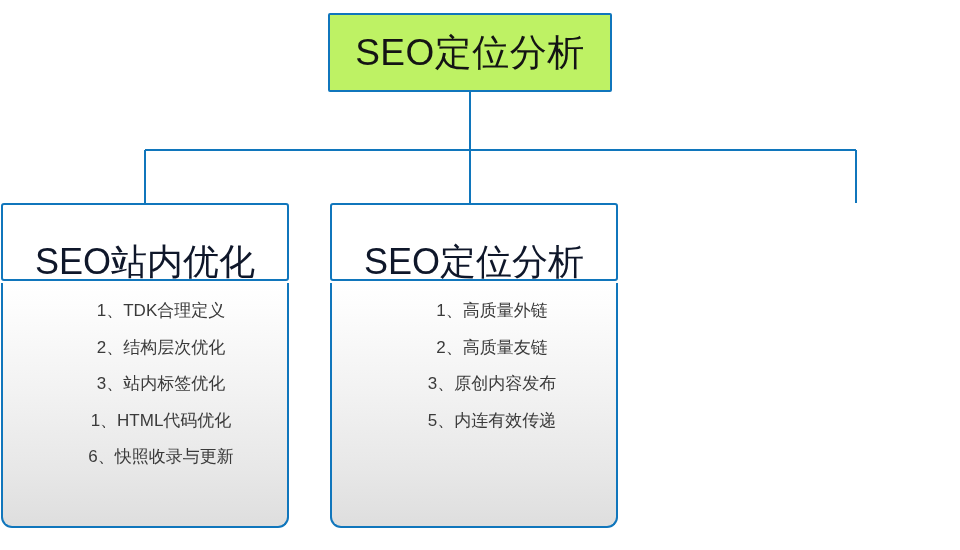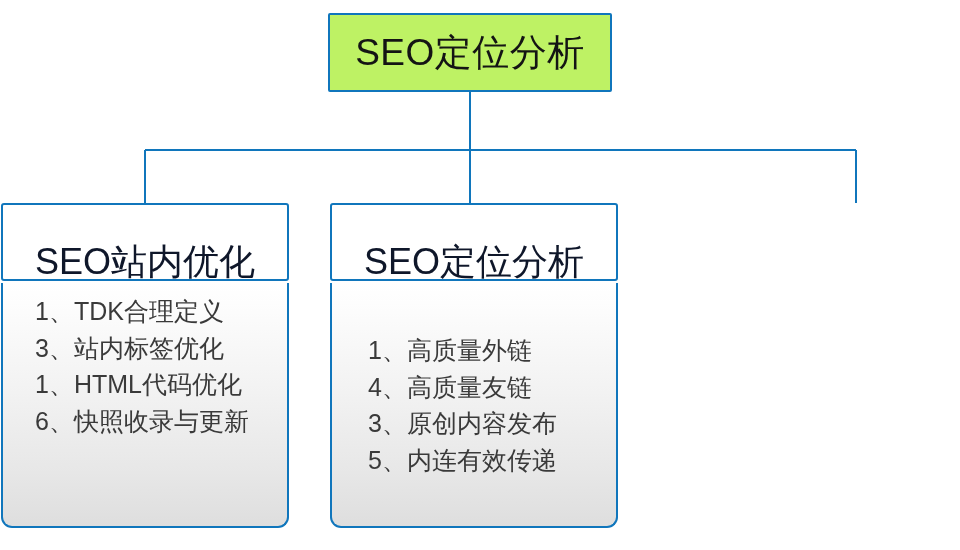--- a/index.html
+++ b/index.html
@@ -96,29 +96,29 @@
     flex-direction: column;
     justify-content: flex-start;
   }
 
   .branch-list {
     list-style: none;
     margin: 0;
     padding: 0 0 0 32px;
   }
   .branch-list li {
-    font-size: 25px;
+    font-size: 17px;
     line-height: 36.5px;
     color: #3a3a3a;
     white-space: nowrap;
+    text-align: center;
   }
   .branch-middle .branch-list,
   .branch-right .branch-list {
     padding-left: 36px;
-    margin-top: 39px;
   }
 </style>
 </head>
 <body>
 
 <div id="diagram">
 
   <div class="root-node">
     <span class="root-label">SEO定位分析</span>
   </div>
@@ -138,35 +138,36 @@
     </g>
   </svg>
 
   <div class="branch branch-left">
     <div class="branch-header">
       <span class="branch-title">SEO站内优化</span>
     </div>
     <div class="branch-body">
       <ul class="branch-list">
         <li>1、TDK合理定义</li>
+        <li>2、结构层次优化</li>
         <li>3、站内标签优化</li>
         <li>1、HTML代码优化</li>
         <li>6、快照收录与更新</li>
       </ul>
     </div>
   </div>
 
   <div class="branch branch-middle">
     <div class="branch-header">
       <span class="branch-title">SEO定位分析</span>
     </div>
     <div class="branch-body">
       <ul class="branch-list">
         <li>1、高质量外链</li>
-        <li>4、高质量友链</li>
+        <li>2、高质量友链</li>
         <li>3、原创内容发布</li>
         <li>5、内连有效传递</li>
       </ul>
     </div>
   </div>
 
 
 </div>
 
 </body></html>

